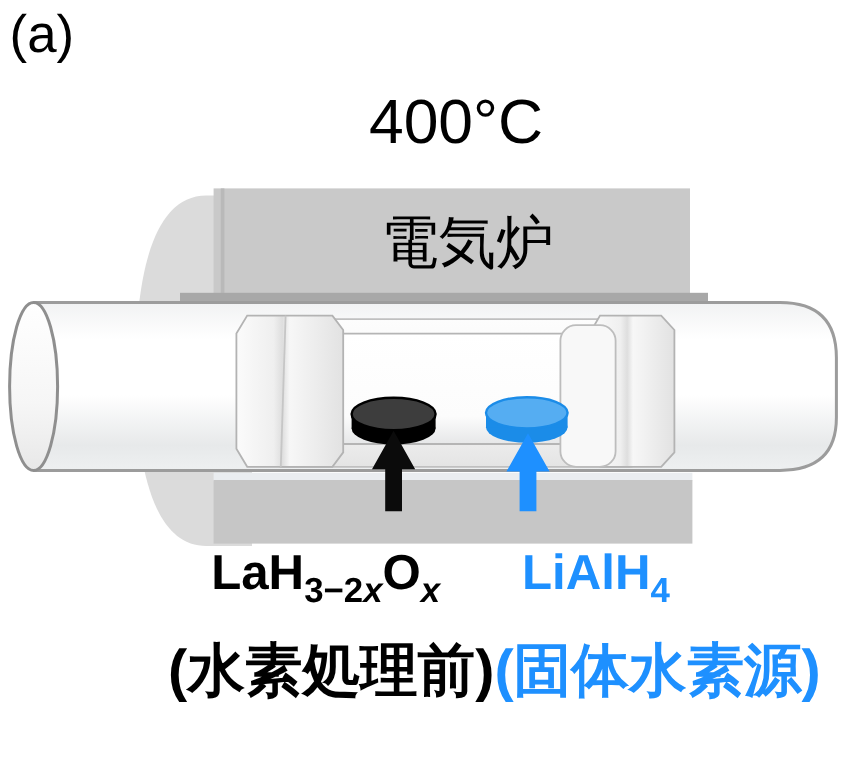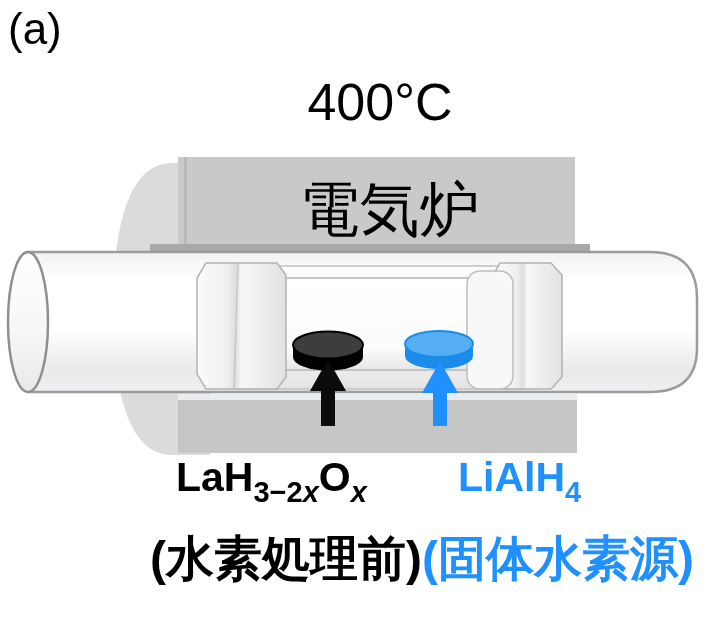--- a/index.html
+++ b/index.html
@@ -4,27 +4,27 @@
 <style>
   html,body{margin:0;padding:0;background:#ffffff;}
   #fig{
     position:relative;width:710px;height:637px;background:#ffffff;overflow:hidden;
     font-family:"Liberation Sans","DejaVu Sans",sans-serif;
   }
   #scene{position:absolute;left:0;top:0;}
   .txt{position:absolute;white-space:nowrap;color:#000;}
   .panel-label{left:8px;top:4px;font-size:44px;}
   .temp{left:50px;right:0;top:72px;text-align:center;font-size:52px;}
-  .furnace-label{left:178px;width:423px;top:170px;text-align:center;font-size:60px;}
+  .furnace-label{left:178px;width:423px;top:170px;text-align:center;font-size:48px;}
   .formula{top:454px;font-size:41px;font-weight:bold;}
   .formula-black{left:176px;color:#000;}
-  .formula-blue{left:458px;color:var(--accent-blue,#1e90ff);text-align:right;}
+  .formula-blue{left:435px;color:var(--accent-blue,#1e90ff);text-align:right;}
   .sub{font-size:29px;position:relative;top:11px;margin-top:24px;}
   .var{font-style:italic;}
-  .captions{left:118px;right:16px;top:527px;text-align:right;font-size:48px;font-weight:bold;}
+  .captions{left:118px;right:4px;top:527px;text-align:center;font-size:48px;font-weight:bold;}
   .cap-black{color:#000;}
   .cap-blue{color:var(--accent-blue,#1e90ff);}
 </style>
 </head>
 <body>
 
 <div id="fig">
 
   <svg id="scene" width="710" height="637" viewBox="0 0 710 637">
     <defs>

